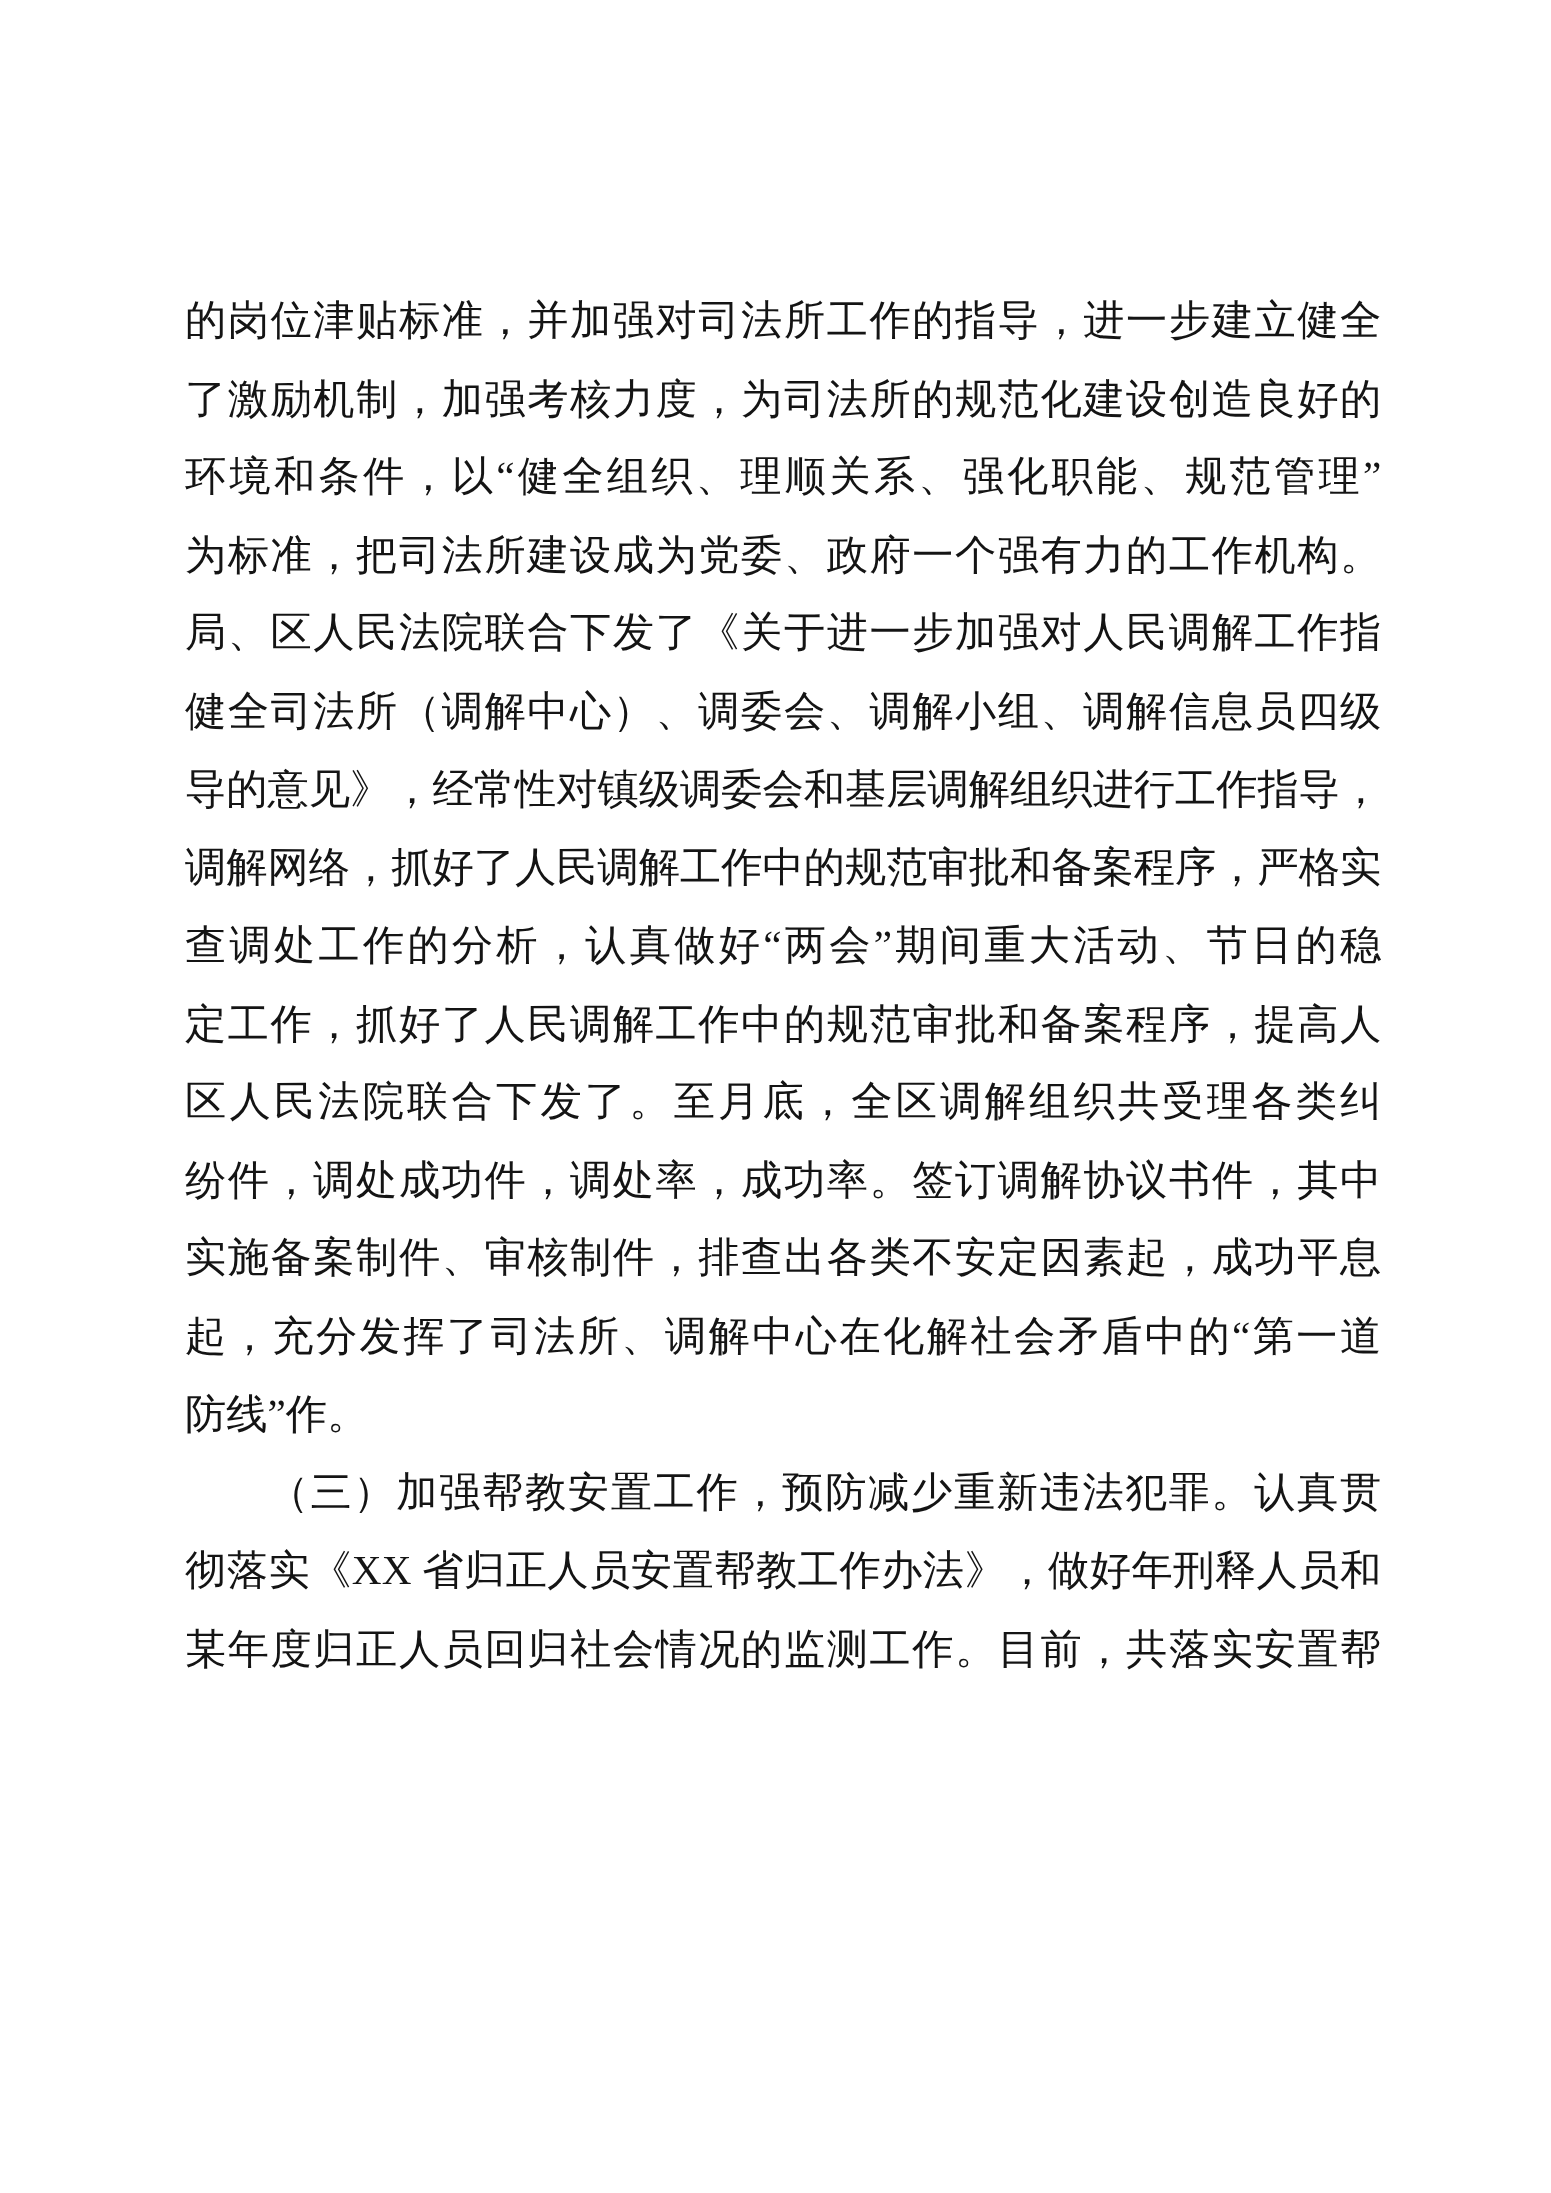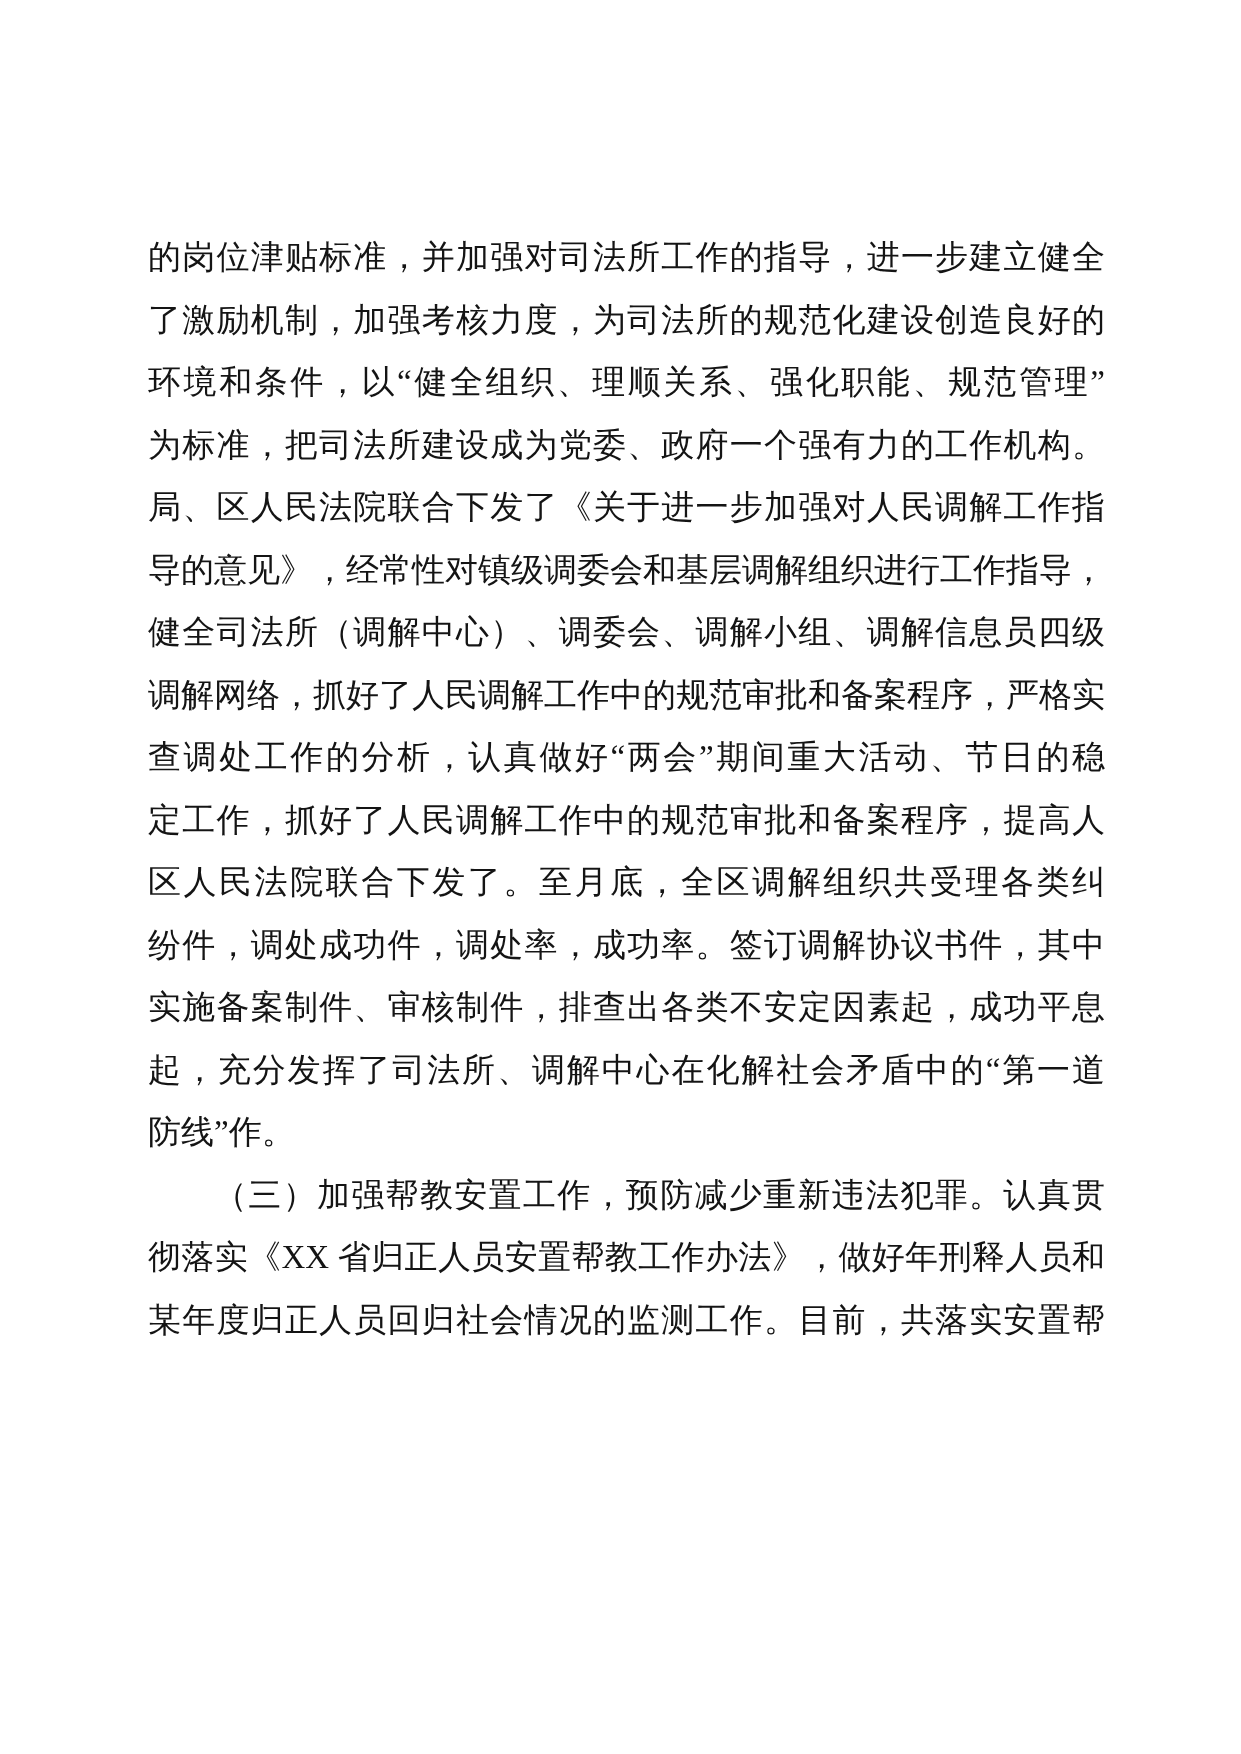--- a/index.html
+++ b/index.html
@@ -54,22 +54,22 @@
 </head>
 <body>
 
 <div class="page">
   <div class="content">
       <div class="line">的岗位津贴标准，并加强对司法所工作的指导，进一步建立健全</div>
       <div class="line">了激励机制，加强考核力度，为司法所的规范化建设创造良好的</div>
       <div class="line">环境和条件，以“健全组织、理顺关系、强化职能、规范管理”</div>
       <div class="line">为标准，把司法所建设成为党委、政府一个强有力的工作机构。</div>
       <div class="line">局、区人民法院联合下发了《关于进一步加强对人民调解工作指</div>
+      <div class="line">健全司法所（调解中心）、调委会、调解小组、调解信息员四级</div>
       <div class="line">导的意见》，经常性对镇级调委会和基层调解组织进行工作指导，</div>
-      <div class="line">健全司法所（调解中心）、调委会、调解小组、调解信息员四级</div>
       <div class="line">调解网络，抓好了人民调解工作中的规范审批和备案程序，严格实</div>
       <div class="line">查调处工作的分析，认真做好“两会”期间重大活动、节日的稳</div>
       <div class="line">定工作，抓好了人民调解工作中的规范审批和备案程序，提高人</div>
       <div class="line">区人民法院联合下发了。至月底，全区调解组织共受理各类纠</div>
       <div class="line">纷件，调处成功件，调处率，成功率。签订调解协议书件，其中</div>
       <div class="line">实施备案制件、审核制件，排查出各类不安定因素起，成功平息</div>
       <div class="line">起，充分发挥了司法所、调解中心在化解社会矛盾中的“第一道</div>
       <div class="line no-fill">防线”作。</div>
       <div class="line indent">（三）加强帮教安置工作，预防减少重新违法犯罪。认真贯</div>
       <div class="line">彻落实《XX 省归正人员安置帮教工作办法》，做好年刑释人员和</div>

